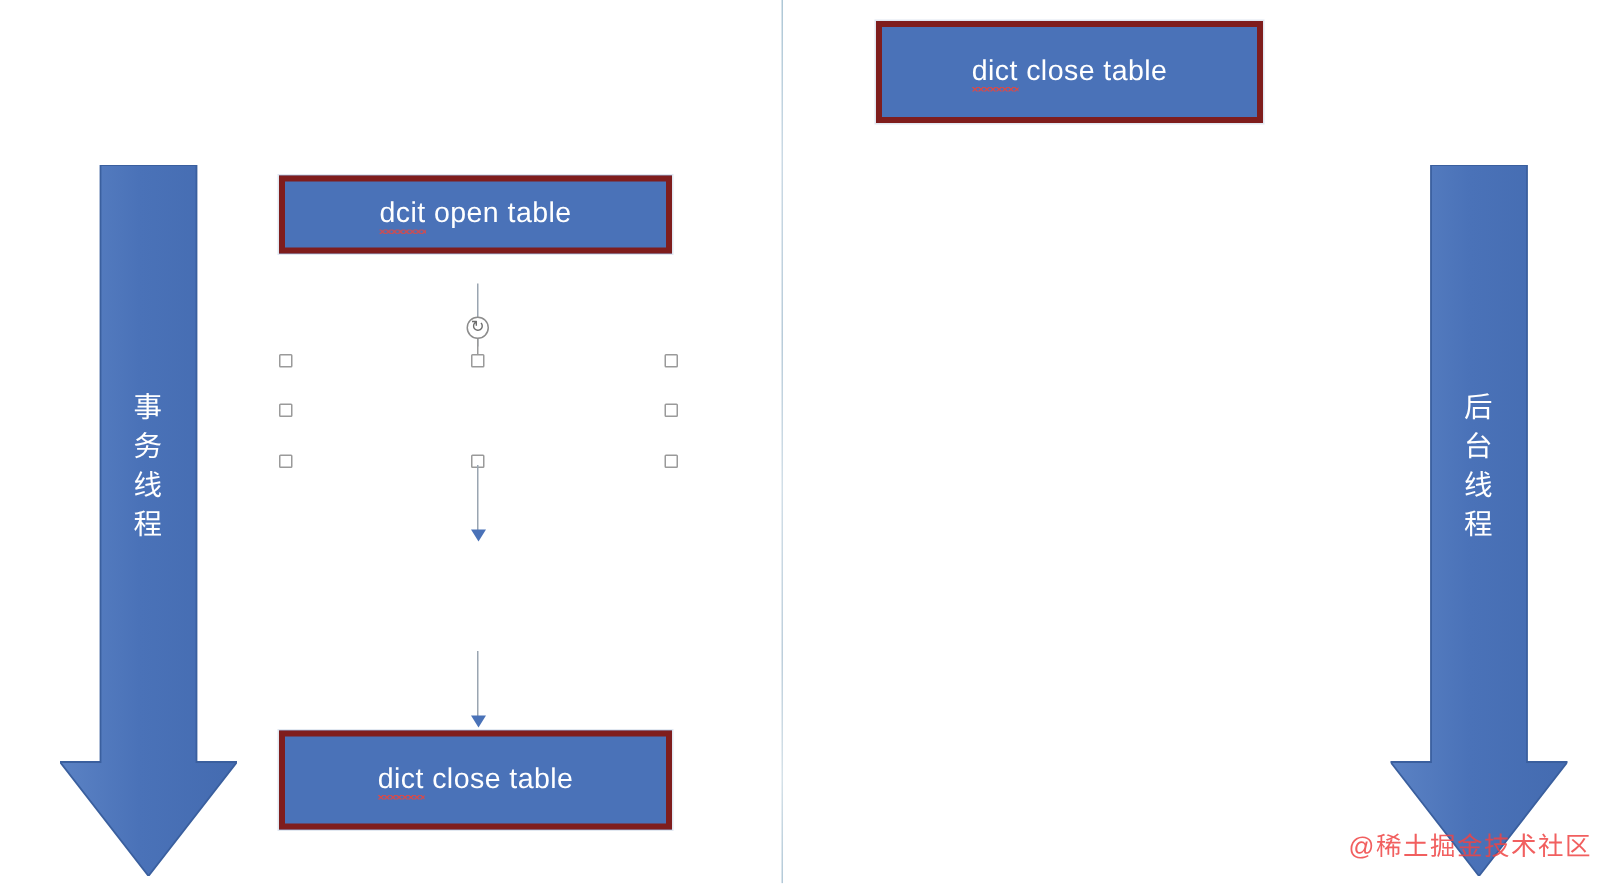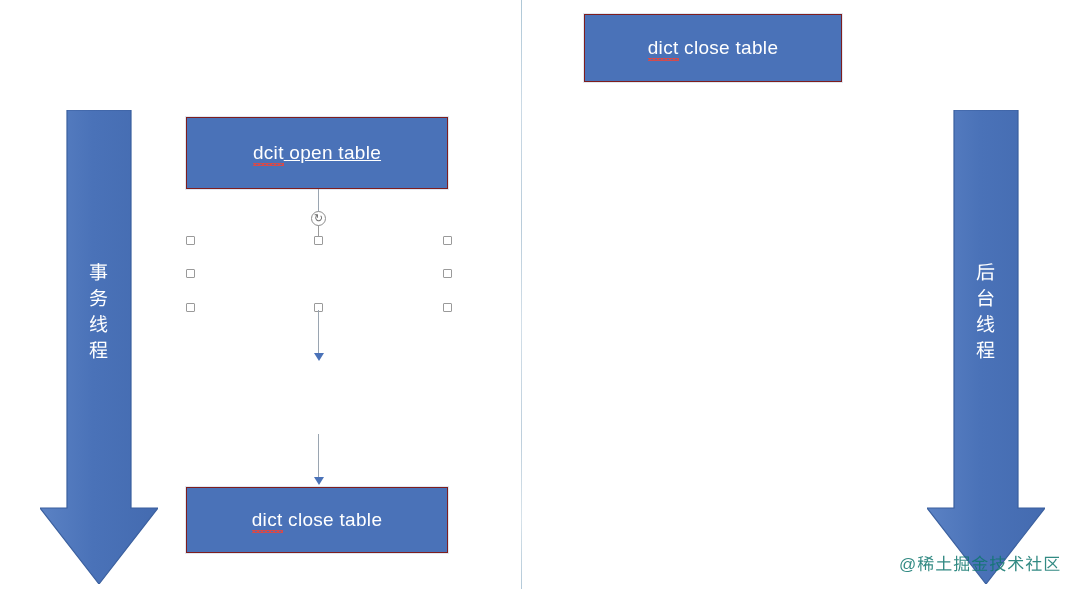--- a/index.html
+++ b/index.html
@@ -30,21 +30,21 @@
         #a9c4d4 0%, #c8d8e4 18%, #b4c9d8 38%,
         #cfdde7 55%, #b9ccda 74%, #d3e0e8 88%, #aec6d6 100%);
     opacity: .95;
   }
 
   
   .proc-box {
     position: absolute;
     box-sizing: border-box;
     background: #4a72b8;
-    border: 1px solid #7f1d1d;
+    border: 4px solid #7f1d1d;
     display: flex;
     align-items: center;
     justify-content: center;
     color: #ffffff;
     font-size: 19px;
     letter-spacing: .3px;
     white-space: nowrap;
     box-shadow: 0 0 0 1px rgba(120,150,190,.22);
   }
   .proc-box .label-inner {
@@ -140,21 +140,21 @@
     font-size: 19px;
     line-height: 26px;
     letter-spacing: 1px;
     writing-mode: horizontal-tb;
   }
   .lane-text span { display: block; }
 
   
   .watermark {
     position: absolute;
-    color: #0f766e;
+    color: #ef4444;
     font-size: 17px;
     letter-spacing: 1px;
     white-space: nowrap;
     opacity: .85;
     user-select: none;
   }
 </style>
 </head>
 <body>
 
@@ -193,21 +193,21 @@
       <polygon points="27,0 91,0 91,398 118,398 59,474 0,398 27,398" fill="url(#laneGradR)" stroke="#3a5f9e" stroke-width="1.2"></polygon>
     </svg>
     <div class="lane-text" style="top:150px;">
       <span>后</span>
       <span>台</span>
       <span>线</span>
       <span>程</span>
     </div>
   </div>
 
-  <div class="proc-box" style="left:186px; top:117px; width:262px; height:72px;text-decoration:underline;">
+  <div class="proc-box" style="left:186px; top:117px; width:262px; height:52px;">
     <span class="label-inner"><span class="misspelled">dcit</span><span> open table</span></span>
   </div>
 
   <div class="connector" style="left:318px; top:189px; height:42px;"></div>
 
 
   <div>
 
     <div class="rot-stem" style="left:318px; top:226px; height:14px;"></div>
     <div class="rot-handle" style="left:311px; top:211px;">↻</div>

